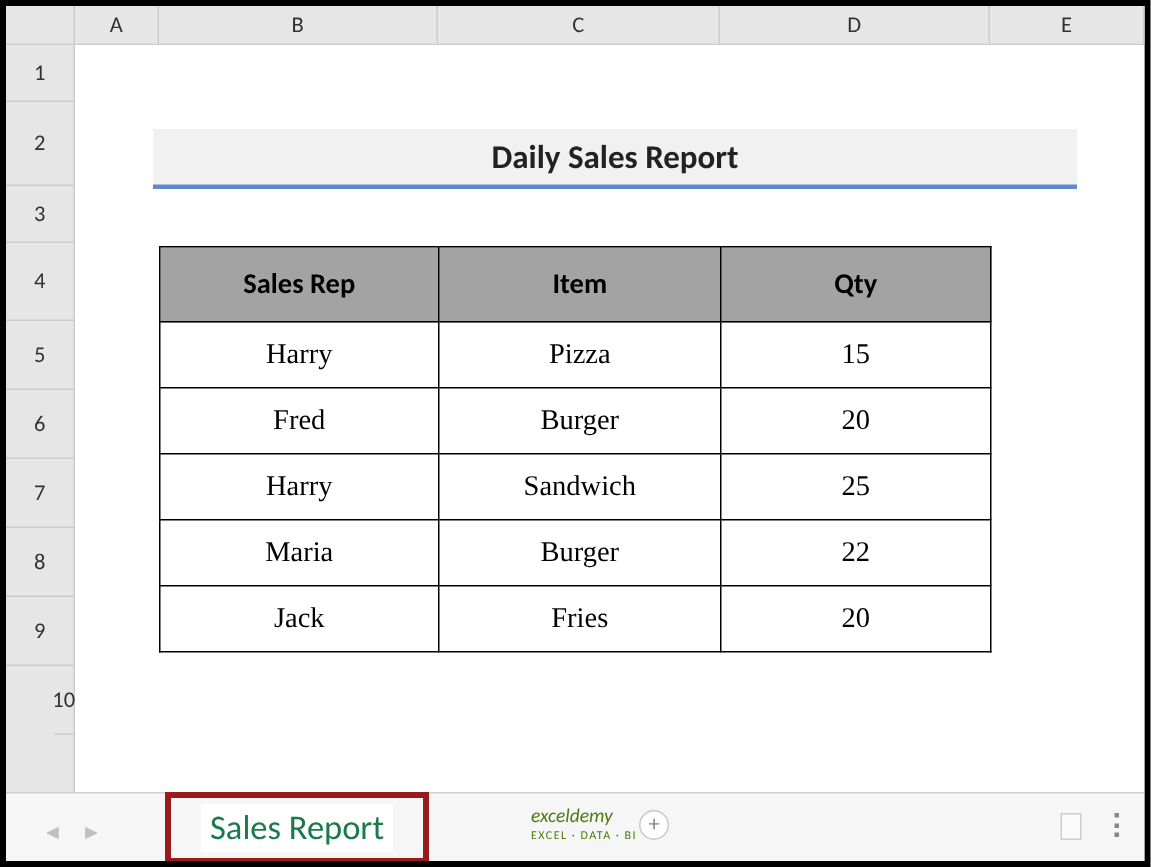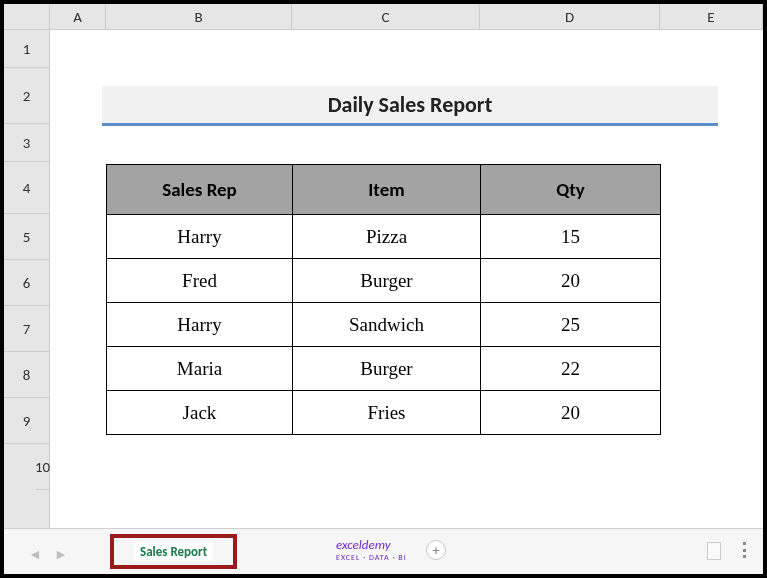--- a/index.html
+++ b/index.html
@@ -138,32 +138,32 @@
     color: #bfbfbf;
     font-size: 14px;
     margin-right: 14px;
   }
   .tab-highlight {
     border: 4px solid #9b1b1b;
     padding: 4px 20px;
     margin-left: 30px;
   }
   .tab {
-    font-size: 13px;
-    font-weight: bold;
+    font-size: 23px;
+    font-weight: normal;
     color: #1a7a4d;
     background: #fff;
     padding: 2px 6px;
   }
   .watermark {
     position: absolute;
-    left: 332px;
+    left: 350px;
     bottom: 12px;
     font-size: 13px;
-    color: #6d28d9;
+    color: #4d7c0f;
     font-style: italic;
   }
   .watermark .sub {
     display: block;
     font-size: 8px;
     letter-spacing: 1px;
     font-style: normal;
   }
   .add-sheet {
     position: absolute;

